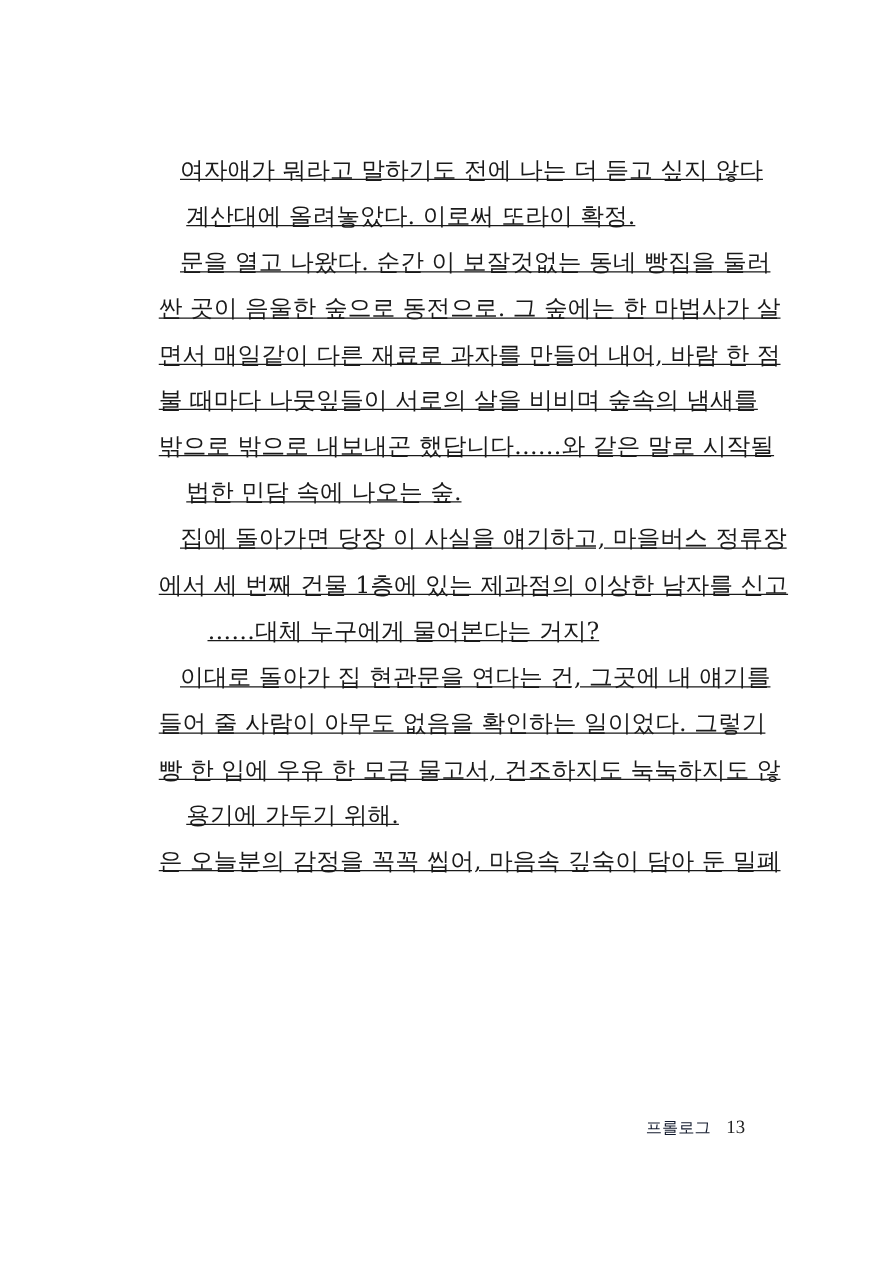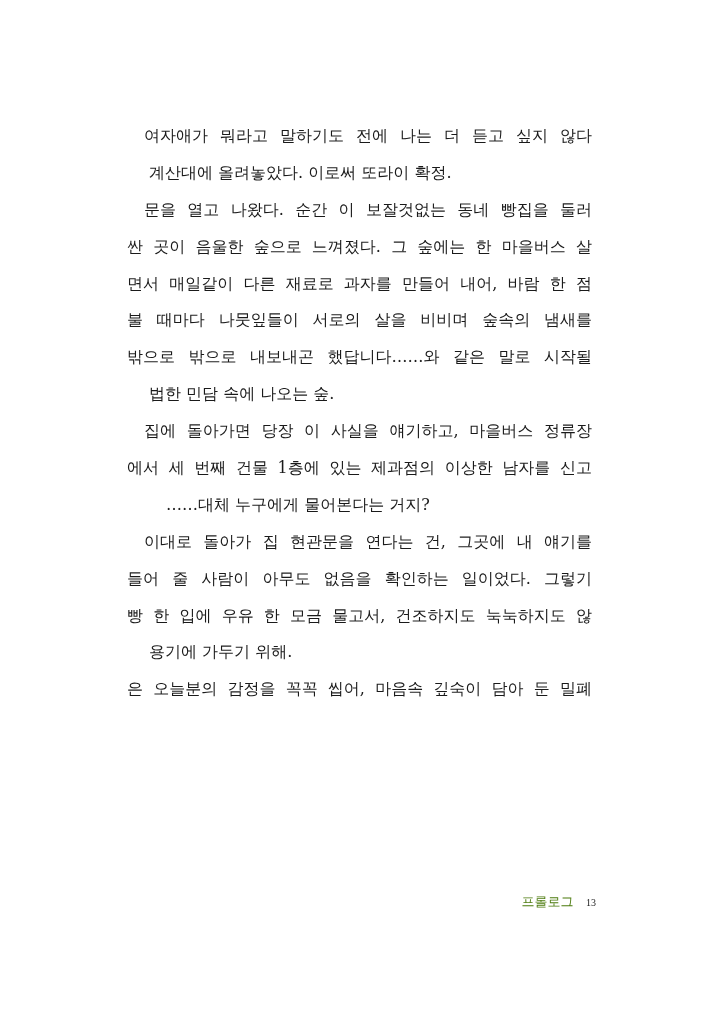--- a/index.html
+++ b/index.html
@@ -25,62 +25,63 @@
     .body-text {
       position: absolute;
       left: 127px;
       top: 118px;
       width: 465px;
     }
     .line {
       display: block;
       height: 36.9px;
       line-height: 36.9px;
-      font-size: 16px;
+      font-size: 19px;
       white-space: nowrap;
       text-align: justify;
       text-align-last: justify;
       letter-spacing: 0px;
+      text-decoration: underline;
     }
     .line.indent {
       padding-left: 17px;
     }
     .line.last {
       text-align-last: left;
       margin-left: 22px;
     }
     .footer {
       position: absolute;
       top: 893px;
       right: 106px;
       font-size: 14px;
       color: #333333;
       white-space: nowrap;
     }
     .footer .chapter {
-      color: #4d7c0f;
+      color: #0f172a;
       font-family: "DejaVu Sans", "Liberation Sans", sans-serif;
       font-size: 13px;
       margin-right: 8px;
     }
     .footer .pageno {
       color: #222222;
       font-family: "Liberation Serif", "DejaVu Serif", serif;
-      font-size: 10px;
+      font-size: 15px;
     }
   </style>
 </head>
 <body>
 
 <div class="page">
   <div class="body-text">
     <span class="line indent">여자애가 뭐라고 말하기도 전에 나는 더 듣고 싶지 않다</span>
     <span class="line last">계산대에 올려놓았다. 이로써 또라이 확정.</span>
     <span class="line indent">문을 열고 나왔다. 순간 이 보잘것없는 동네 빵집을 둘러</span>
-    <span class="line">싼 곳이 음울한 숲으로 느껴졌다. 그 숲에는 한 마을버스 살</span>
+    <span class="line">싼 곳이 음울한 숲으로 동전으로. 그 숲에는 한 마법사가 살</span>
     <span class="line">면서 매일같이 다른 재료로 과자를 만들어 내어, 바람 한 점</span>
     <span class="line">불 때마다 나뭇잎들이 서로의 살을 비비며 숲속의 냄새를</span>
     <span class="line">밖으로 밖으로 내보내곤 했답니다……와 같은 말로 시작될</span>
     <span class="line last">법한 민담 속에 나오는 숲.</span>
     <span class="line indent">집에 돌아가면 당장 이 사실을 얘기하고, 마을버스 정류장</span>
     <span class="line">에서 세 번째 건물 1층에 있는 제과점의 이상한 남자를 신고</span>
     <span class="line indent last">……대체 누구에게 물어본다는 거지?</span>
     <span class="line indent">이대로 돌아가 집 현관문을 연다는 건, 그곳에 내 얘기를</span>
     <span class="line">들어 줄 사람이 아무도 없음을 확인하는 일이었다. 그렇기</span>
     <span class="line">빵 한 입에 우유 한 모금 물고서, 건조하지도 눅눅하지도 않</span>

